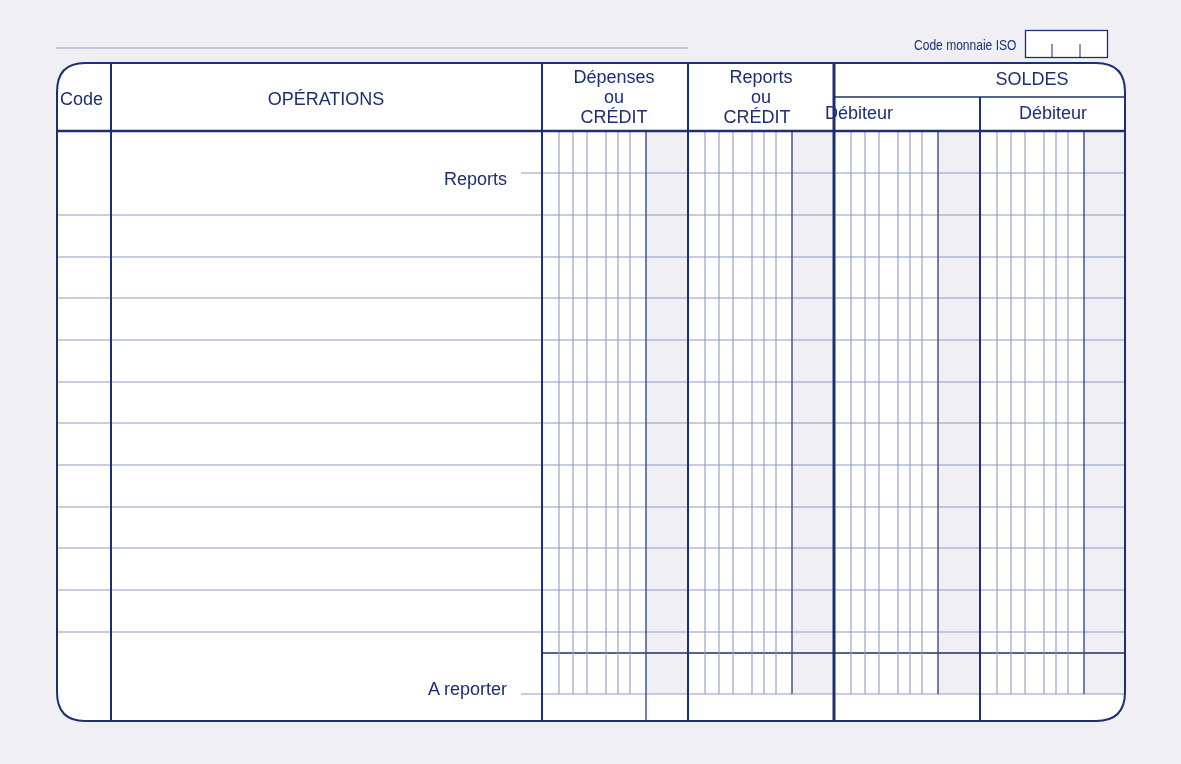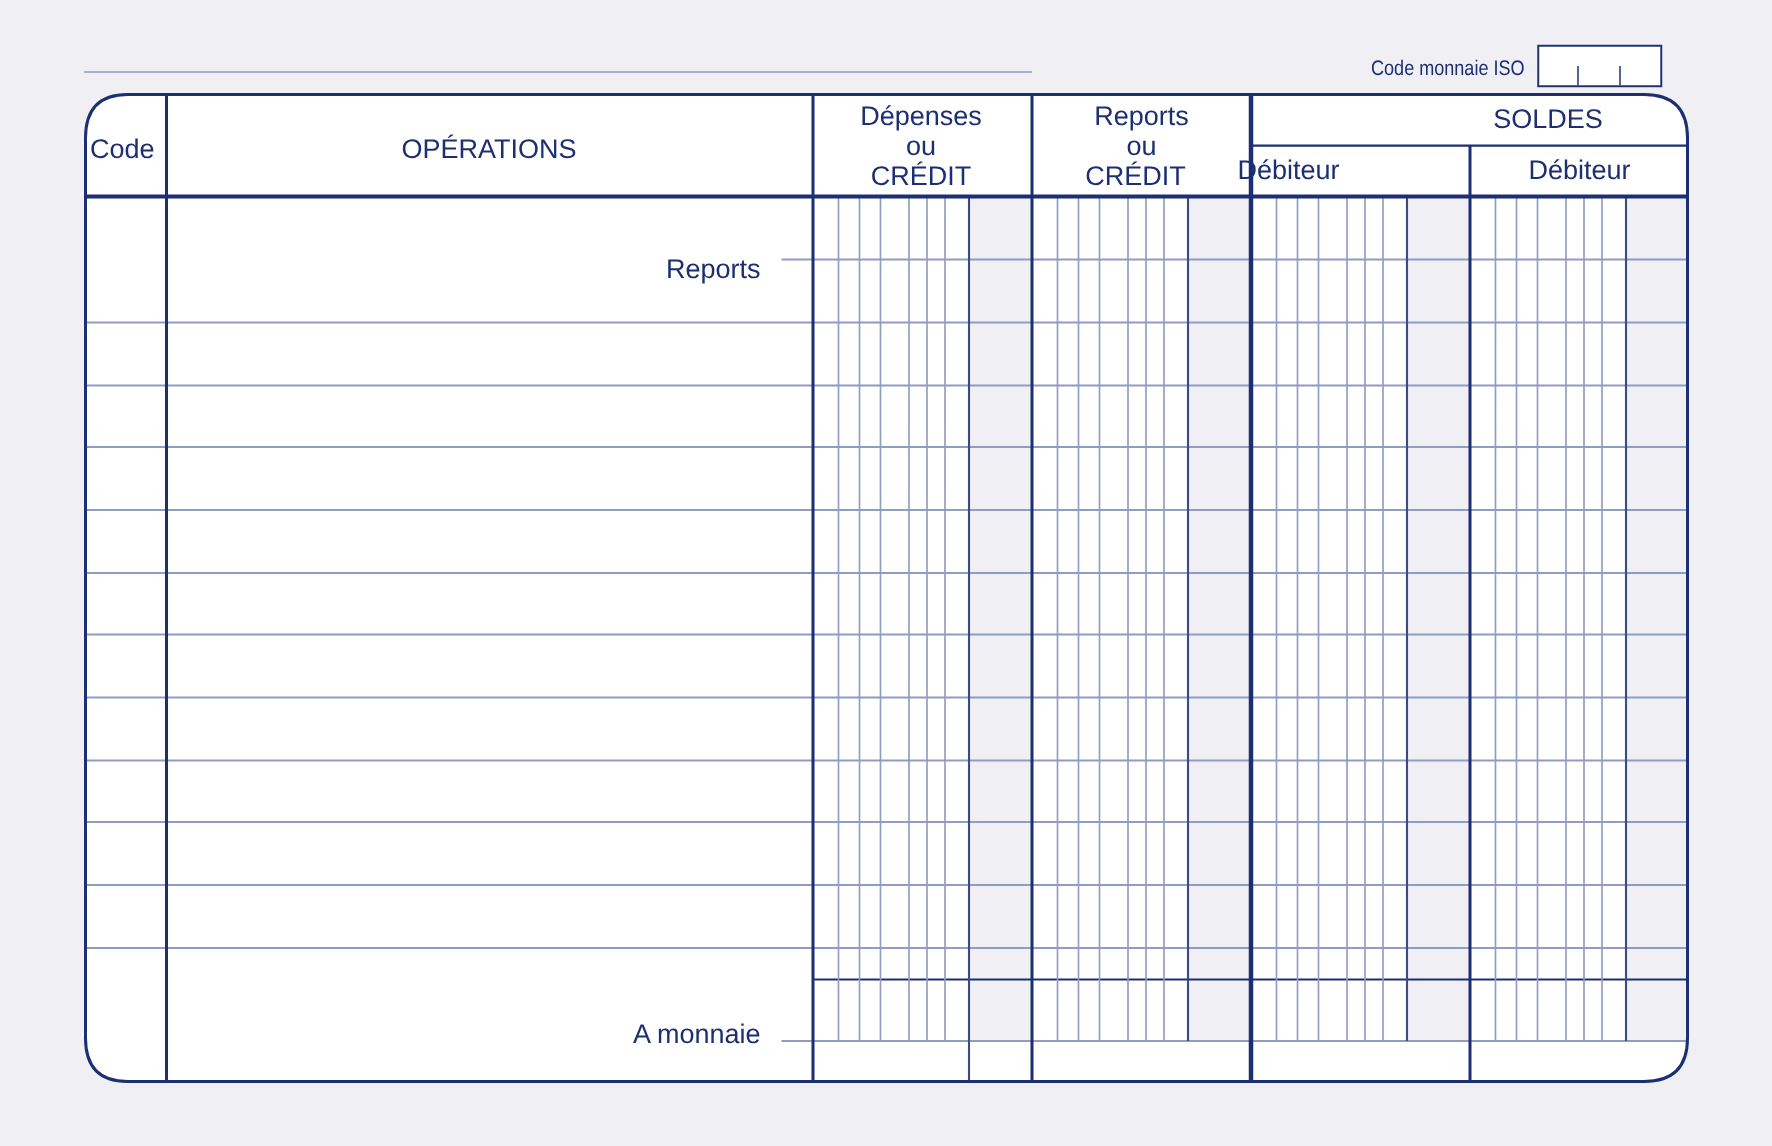--- a/index.html
+++ b/index.html
@@ -124,20 +124,20 @@
 
 <div class="txt hdr center" style="left:761px; top:68px;">Reports</div>
 <div class="txt hdr center" style="left:761px; top:88px;">ou</div>
 <div class="txt hdr center" style="left:757px; top:108px;text-align:right;">CRÉDIT</div>
 
 <div class="txt hdr center" style="left:1032px; top:70px;">SOLDES</div>
 <div class="txt hdr center" style="left:859px; top:104px;">Débiteur</div>
 <div class="txt hdr center" style="left:1053px; top:104px;">Débiteur</div>
 
 <div class="txt label" style="right:674px; top:142px;margin-top:28px;">Reports</div>
-<div class="txt label" style="right:674px; top:680px;">A monnaie</div>
+<div class="txt label" style="right:674px; top:680px;">A reporter</div>
 
 <div style="position:absolute; left:58px; top:132px; width:52px; height:588px;"></div>
 <div style="position:absolute; left:112px; top:174px; width:429px; height:458px;"></div>
 <div style="position:absolute; left:543px; top:132px; width:144px; height:588px;"></div>
 <div style="position:absolute; left:689px; top:132px; width:144px; height:588px;"></div>
 <div style="position:absolute; left:836px; top:132px; width:143px; height:588px;"></div>
 <div style="position:absolute; left:981px; top:132px; width:143px; height:588px;"></div>
 
 </body></html>

